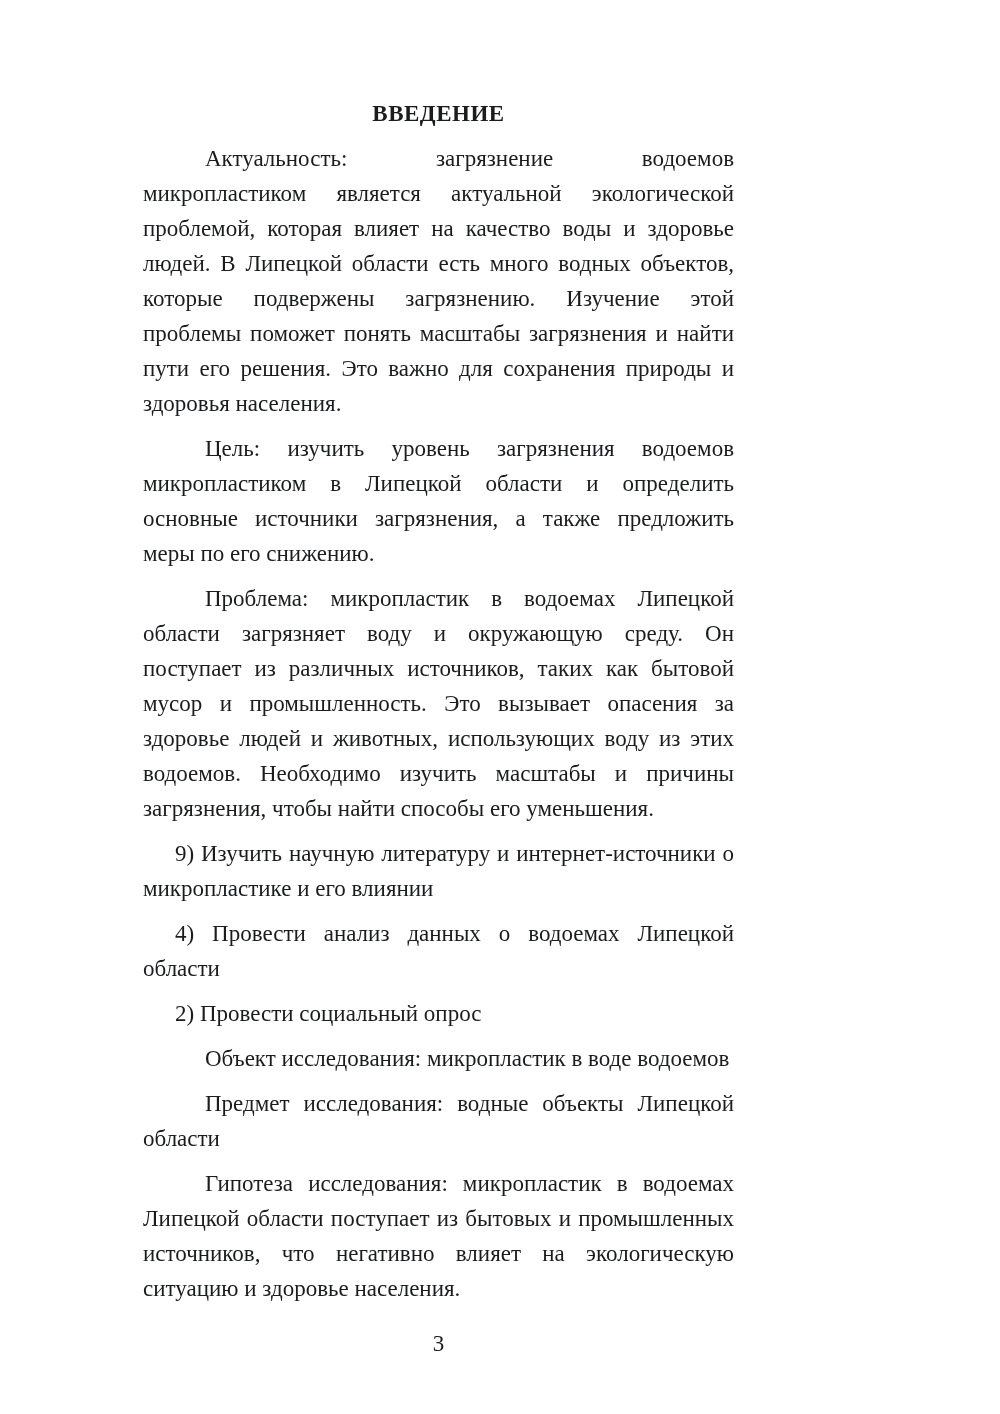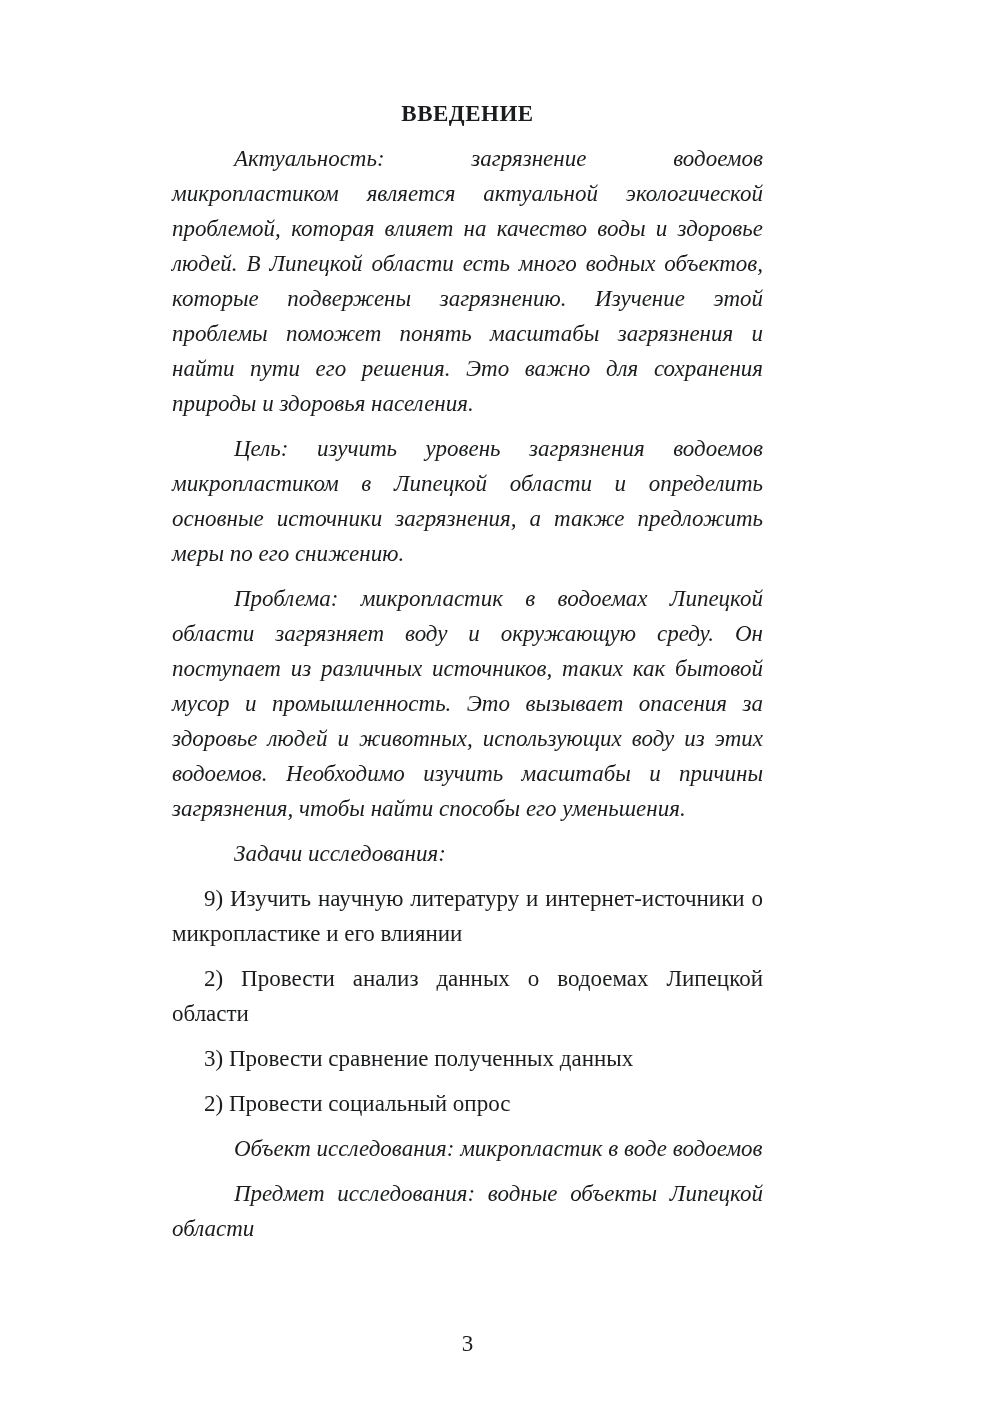--- a/index.html
+++ b/index.html
@@ -14,39 +14,37 @@
     font-family: "Liberation Serif", "DejaVu Serif", serif;
     color: #1a1c1e;
   }
   .page {
     position: relative;
     width: 804px;
     height: 1414px;
     background: #ffffff;
     padding: 96px 70px 0 143px;
     overflow: hidden;
-    margin-left: 29px;
   }
   .doc-title {
     font-size: 23px;
     line-height: 35px;
     font-weight: bold;
     text-align: center;
     margin: 0 0 3px 0;
     letter-spacing: 0.5px;
   }
   .block {
     font-size: 23px;
     line-height: 35px;
     text-align: justify;
     margin: 10px 0 0 0;
   }
   .paragraph {
     text-indent: 62px;
-    font-style: italic;
   }
   .list-item {
     text-indent: 32px;
   }
   .page-number {
     position: absolute;
     left: 143px;
     right: 70px;
     bottom: 56px;
     text-align: center;
@@ -60,33 +58,32 @@
 <div class="page">
 
   <h1 class="doc-title">ВВЕДЕНИЕ</h1>
 
   <p class="block paragraph">Актуальность: загрязнение водоемов микропластиком является актуальной экологической проблемой, которая влияет на качество воды и здоровье людей. В Липецкой области есть много водных объектов, которые подвержены загрязнению. Изучение этой проблемы поможет понять масштабы загрязнения и найти пути его решения. Это важно для сохранения природы и здоровья населения.</p>
 
   <p class="block paragraph">Цель: изучить уровень загрязнения водоемов микропластиком в Липецкой области и определить основные источники загрязнения, а также предложить меры по его снижению.</p>
 
   <p class="block paragraph">Проблема: микропластик в водоемах Липецкой области загрязняет воду и окружающую среду. Он поступает из различных источников, таких как бытовой мусор и промышленность. Это вызывает опасения за здоровье людей и животных, использующих воду из этих водоемов. Необходимо изучить масштабы и причины загрязнения, чтобы найти способы его уменьшения.</p>
 
-  <p class="block paragraph">Задачи исследования:</p>
 
   <p class="block list-item">9) Изучить научную литературу и интернет-источники о микропластике и его влиянии</p>
 
-  <p class="block list-item">2) Провести анализ данных о водоемах Липецкой области</p>
+  <p class="block list-item">4) Провести анализ данных о водоемах Липецкой области</p>
 
-  <p class="block list-item">3) Провести сравнение полученных данных</p>
 
   <p class="block list-item">2) Провести социальный опрос</p>
 
 
   <p class="block paragraph">Объект исследования: микропластик в воде водоемов</p>
 
   <p class="block paragraph">Предмет исследования: водные объекты Липецкой области</p>
 
+  <p class="block paragraph">Гипотеза исследования: микропластик в водоемах Липецкой области поступает из бытовых и промышленных источников, что негативно влияет на экологическую ситуацию и здоровье населения.</p>
 
 
 
   <div class="page-number">3</div>
 
 </div>
 
 </body></html>

